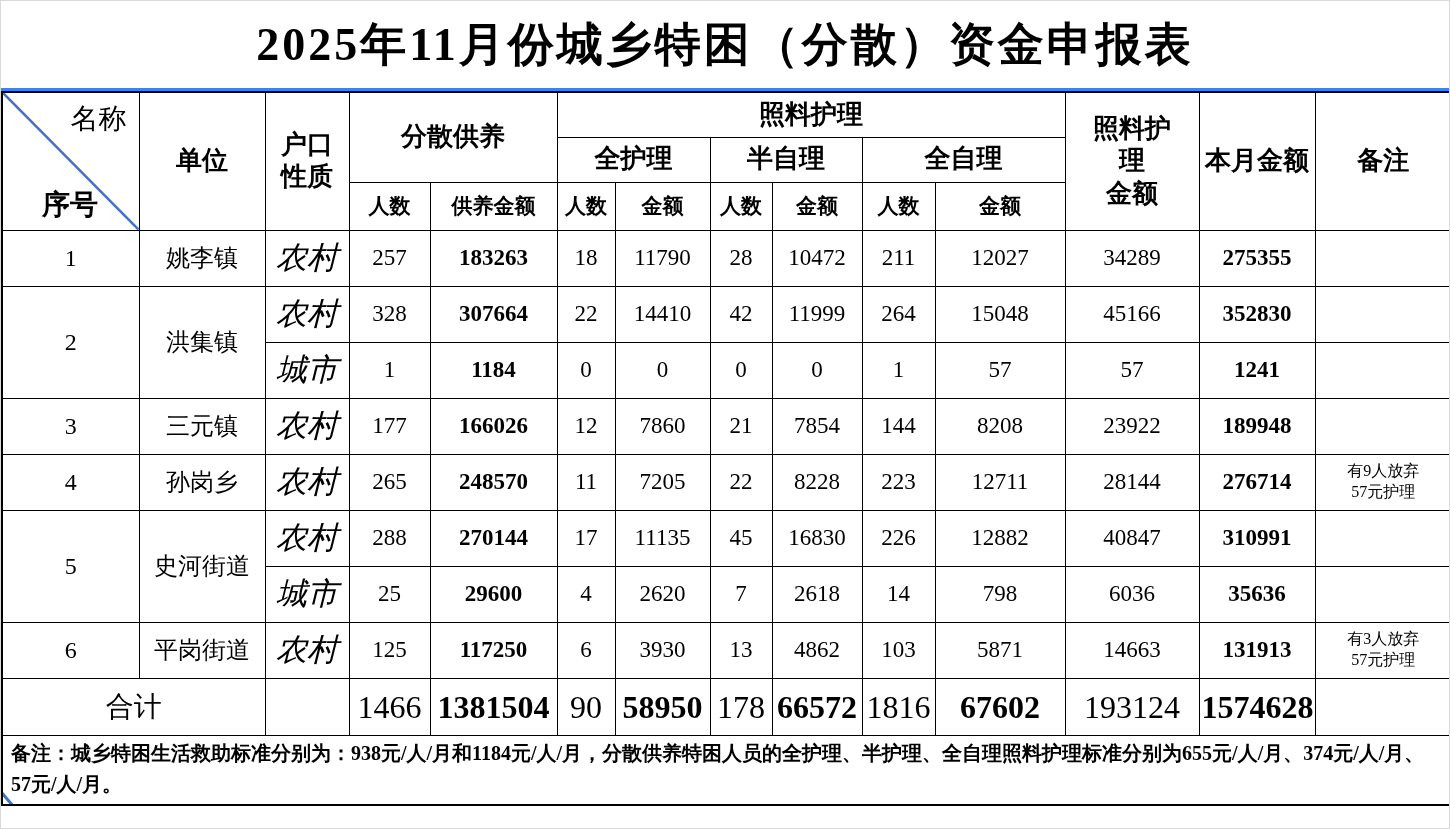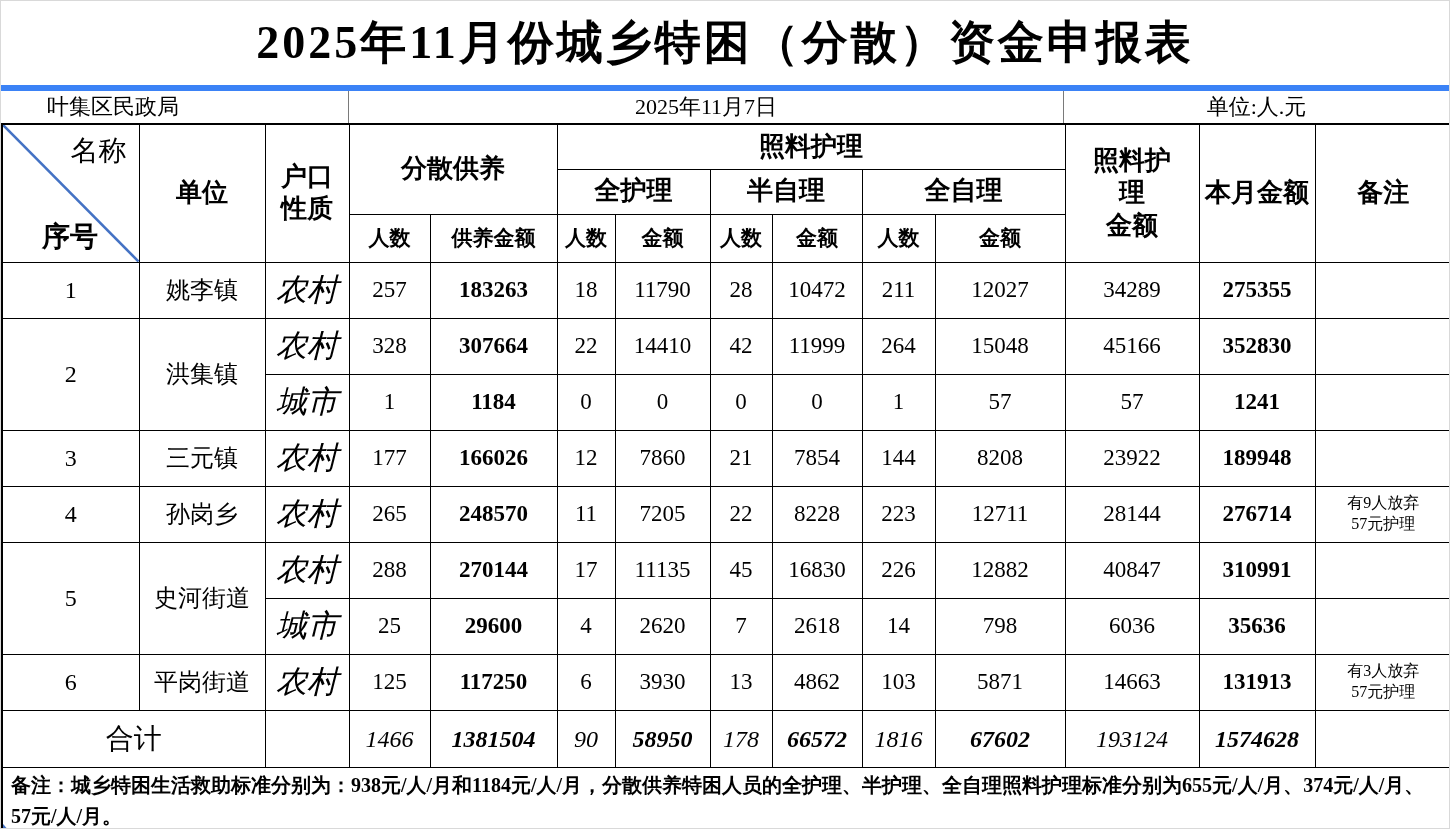--- a/index.html
+++ b/index.html
@@ -4,21 +4,21 @@
 <style>
   * { box-sizing: border-box; }
   html,body { margin:0; padding:0; background:#ffffff; }
   body { font-family:"Liberation Serif","DejaVu Serif",serif; color:#000; }
   .page { width:1450px; height:829px; position:relative; background:#fff;
           border:1px solid #d9d9d9; overflow:hidden; }
 
   
   .title-bar { height:90px; display:flex; align-items:center; justify-content:center;
                font-size:46px; font-weight:bold; letter-spacing:3px;
-               border-bottom:6px solid #3b82f6; }
+               border-bottom:3px solid #3b82f6; }
 
   
   .subtitle { height:32px; display:flex; font-size:22px; }
   .subtitle .scell { display:flex; align-items:center; height:100%; }
   .s-org  { width:348px; padding-left:46px; border-right:1px solid #7a7a7a; }
   .s-date { width:715px; justify-content:center; border-right:1px solid #7a7a7a; }
   .s-unit { flex:1; justify-content:center; }
 
   
   table.main { width:1450px; table-layout:fixed; border-collapse:collapse;
@@ -40,39 +40,34 @@
   tbody tr.data-row { height:56px; }
   tbody td.seq   { font-size:24px; }
   tbody td.unit  { font-size:24px; }
   tbody td.hukou { font-size:31px;font-style:italic; }
   tbody td.num   { font-size:23px; }
   tbody td.b     { font-weight:bold; }
   tbody td.note  { font-size:16px; line-height:1.3; white-space:pre-line; }
 
   tr.total-row { height:57px; }
   tr.total-row td.label { font-size:28px; }
-  tr.total-row td.num { font-size:24px;font-style:italic; }
+  tr.total-row td.num { font-size:32px; }
 
   tr.foot-row td { height:66px; text-align:left; vertical-align:middle;
                    font-size:20px; font-weight:bold; line-height:31px;
                    padding:2px 10px 4px 8px; position:relative; }
   .corner-artifact { position:absolute; left:-1px; bottom:-2px; }
 </style>
 </head>
 <body>
 
 <div class="page">
 
   <div class="title-bar">2025年11月份城乡特困（分散）资金申报表</div>
 
-  <div class="subtitle">
-    <div class="scell s-org">叶集区民政局</div>
-    <div class="scell s-date">2025年11月7日</div>
-    <div class="scell s-unit">单位:人.元</div>
-  </div>
 
   <table class="main">
     <colgroup>
       <col style="width:137px">
         <col style="width:126px">
         <col style="width:84px">
       <col style="width:81px">
         <col style="width:127px">
       <col style="width:58px">
         <col style="width:95px">

